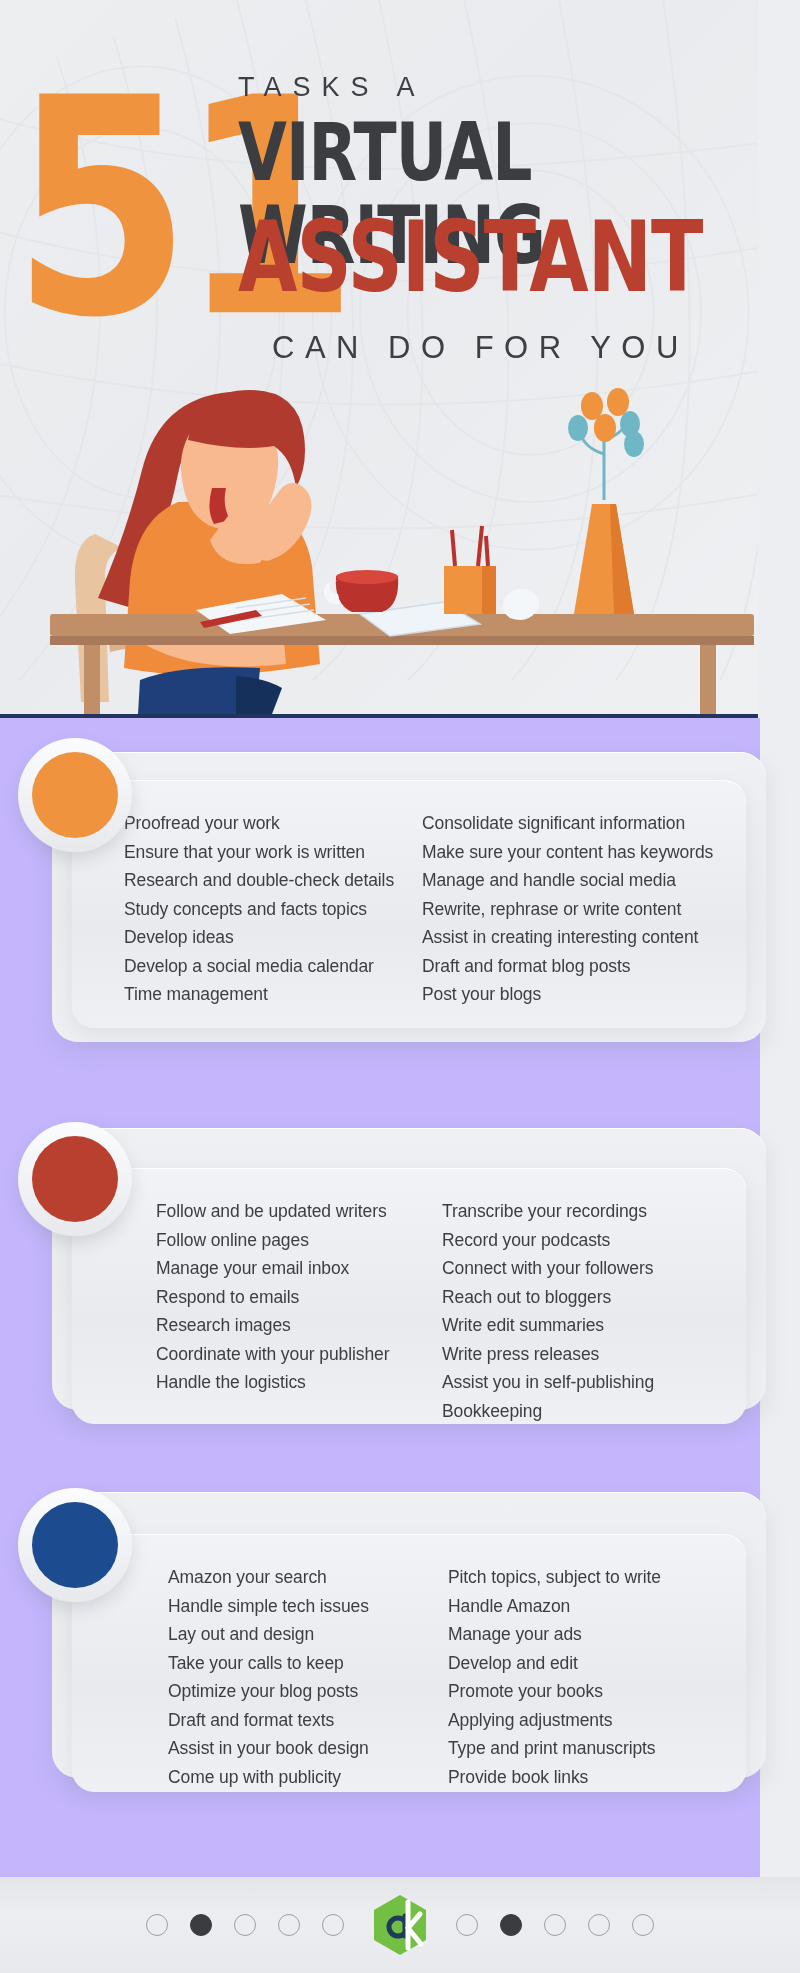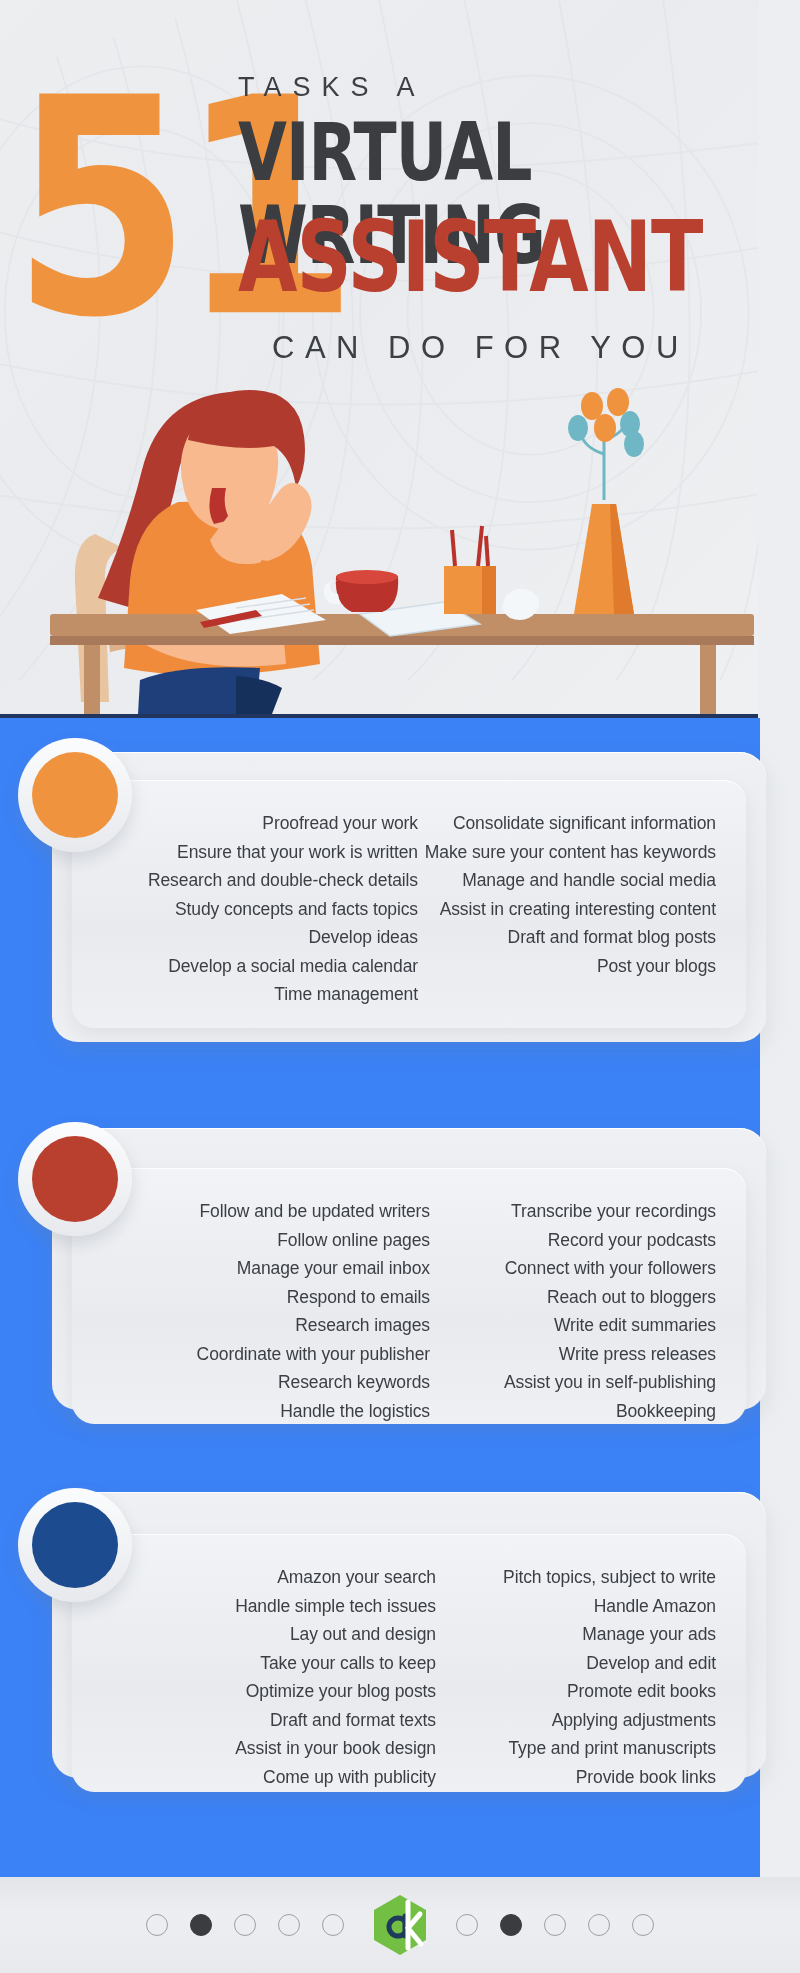--- a/index.html
+++ b/index.html
@@ -56,21 +56,21 @@
   .t-line4 {
     position:absolute; left:240px; top:272px;
     font-size:31px; letter-spacing:10.5px; font-weight:400;
     color:#3c3f44;
     margin-left:32px;
   }
 
   .illus { position:absolute; left:0; bottom:0; width:800px; height:330px; }
 
   
-  .body-area { position:absolute; left:0; top:718px; width:760px; height:1255px; background:#3b82f6;text-align:right; }
+  .body-area { position:absolute; left:0; top:718px; width:760px; height:1255px; background:#c4b5fd; }
 
   .section { position:absolute; left:0; width:800px; }
   .sec1 { top:20px; }
   .sec2 { top:396px; }
   .sec3 { top:760px; }
 
   .card-outer {
     position:absolute; left:52px; top:14px; width:714px; height:290px;
     border-radius:26px;
     background:linear-gradient(180deg,#eef0f3 0%,#e9ebee 55%,#eef0f3 100%);
@@ -247,20 +247,21 @@
             <li>Research and double-check details</li>
             <li>Study concepts and facts topics</li>
             <li>Develop ideas</li>
             <li>Develop a social media calendar</li>
             <li>Time management</li>
           </ul>
           <ul class="col">
             <li>Consolidate significant information</li>
             <li>Make sure your content has keywords</li>
             <li>Manage and handle social media</li>
+            <li>Rewrite, rephrase or write content</li>
             <li>Assist in creating interesting content</li>
             <li>Draft and format blog posts</li>
             <li>Post your blogs</li>
           </ul>
         </div>
       </div>
       <div class="bubble b1">
         <div class="dot" style="background:#f0933f"></div>
       </div>
     </div>
@@ -269,21 +270,20 @@
       <div class="card-outer" style="height:282px"></div>
       <div class="card-inner" style="top:54px;height:256px">
         <div class="cols">
           <ul class="col">
             <li>Follow and be updated writers</li>
             <li>Follow online pages</li>
             <li>Manage your email inbox</li>
             <li>Respond to emails</li>
             <li>Research images</li>
             <li>Coordinate with your publisher</li>
-            <li>Research keywords</li>
             <li>Handle the logistics</li>
           </ul>
           <ul class="col">
             <li>Transcribe your recordings</li>
             <li>Record your podcasts</li>
             <li>Connect with your followers</li>
             <li>Reach out to bloggers</li>
             <li>Write edit summaries</li>
             <li>Write press releases</li>
             <li>Assist you in self-publishing</li>
@@ -308,21 +308,21 @@
             <li>Optimize your blog posts</li>
             <li>Draft and format texts</li>
             <li>Assist in your book design</li>
             <li>Come up with publicity</li>
           </ul>
           <ul class="col">
             <li>Pitch topics, subject to write</li>
             <li>Handle Amazon</li>
             <li>Manage your ads</li>
             <li>Develop and edit</li>
-            <li>Promote edit books</li>
+            <li>Promote your books</li>
             <li>Applying adjustments</li>
             <li>Type and print manuscripts</li>
             <li>Provide book links</li>
           </ul>
         </div>
       </div>
       <div class="bubble b3">
         <div class="dot" style="background:#1d4b8f"></div>
       </div>
     </div>

